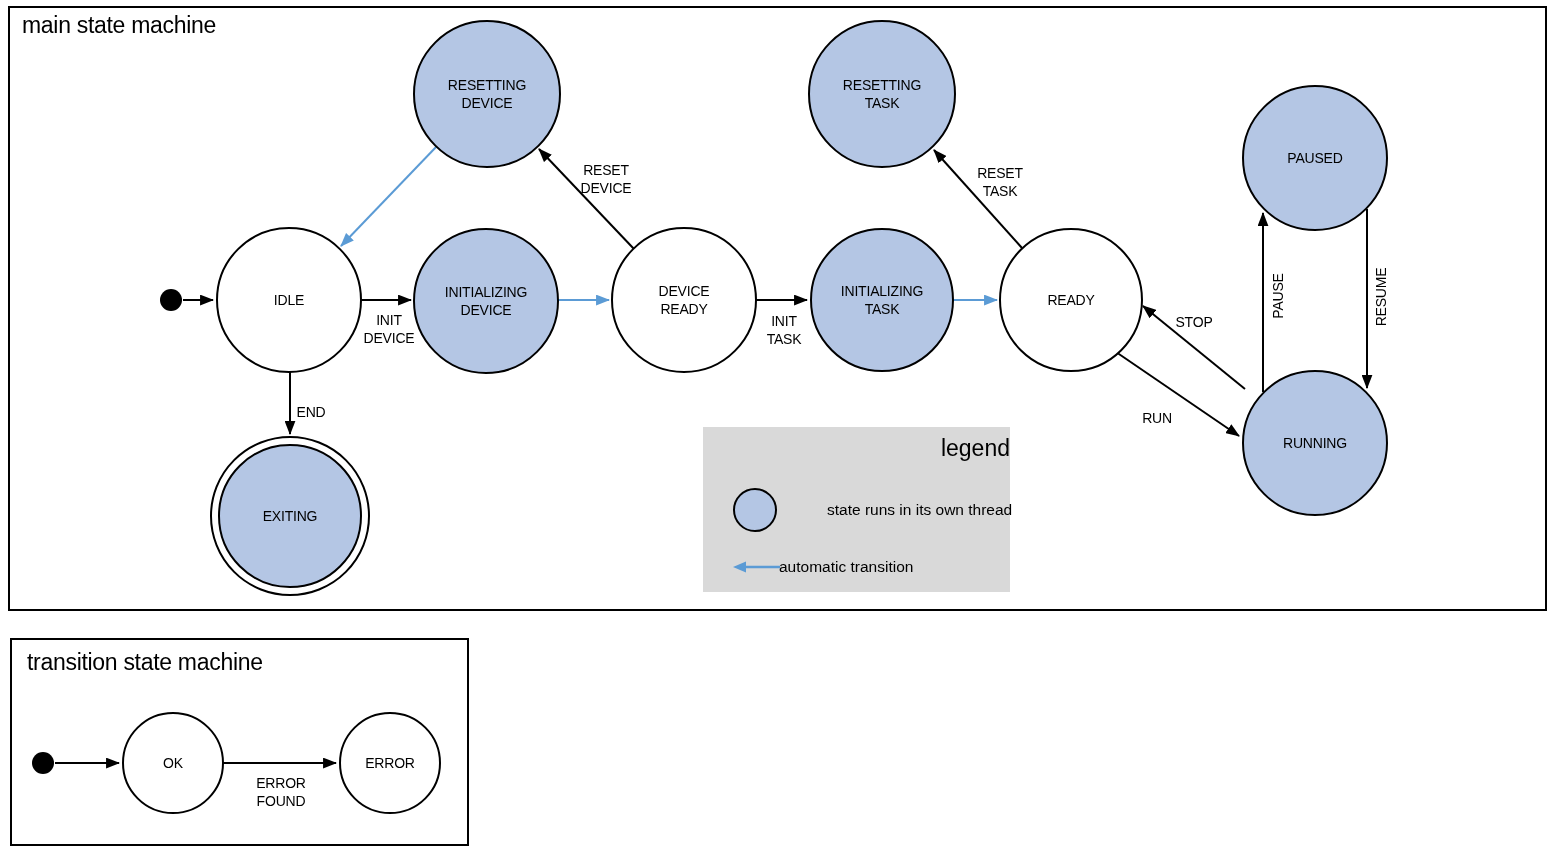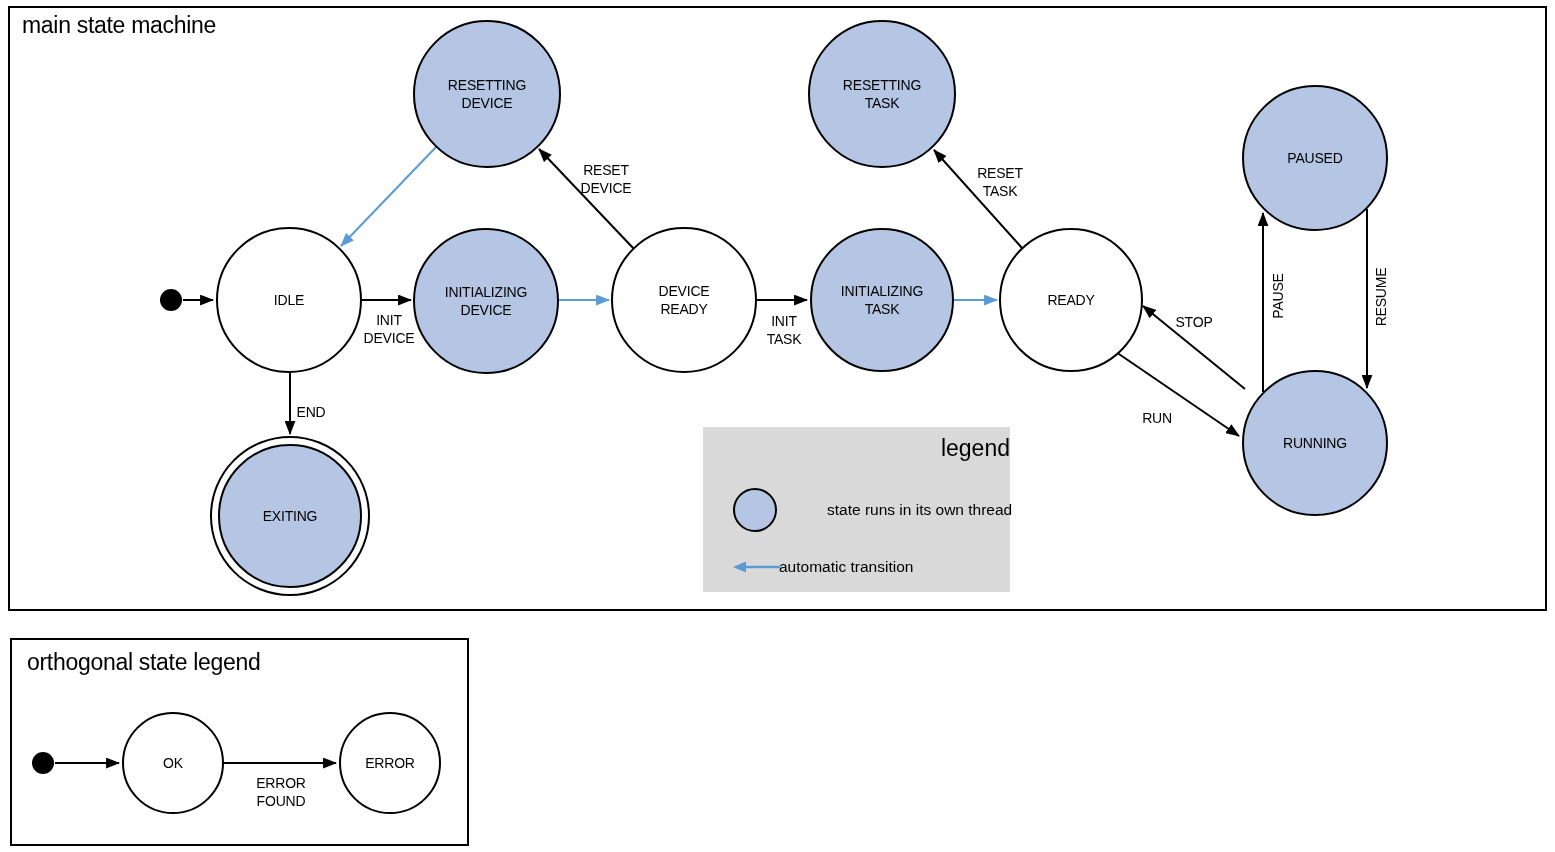--- a/index.html
+++ b/index.html
@@ -149,13 +149,13 @@
         <text x="173" text-anchor="middle" class="slabel"><tspan x="173" y="768">OK</tspan></text>
       </g>
       <g>
         <circle cx="390" cy="763" r="50" fill="#ffffff" stroke="#000000" stroke-width="2"></circle>
         <text x="390" text-anchor="middle" class="slabel"><tspan x="390" y="768">ERROR</tspan></text>
       </g>
     </g>
   </svg>
 
 <div class="panel-title" style="left:22px;top:12px;">main state machine</div>
-<div class="panel-title" style="left:27px;top:649px;">orthogonal state legend</div>
+<div class="panel-title" style="left:27px;top:649px;">transition state machine</div>
 
 </body></html>

